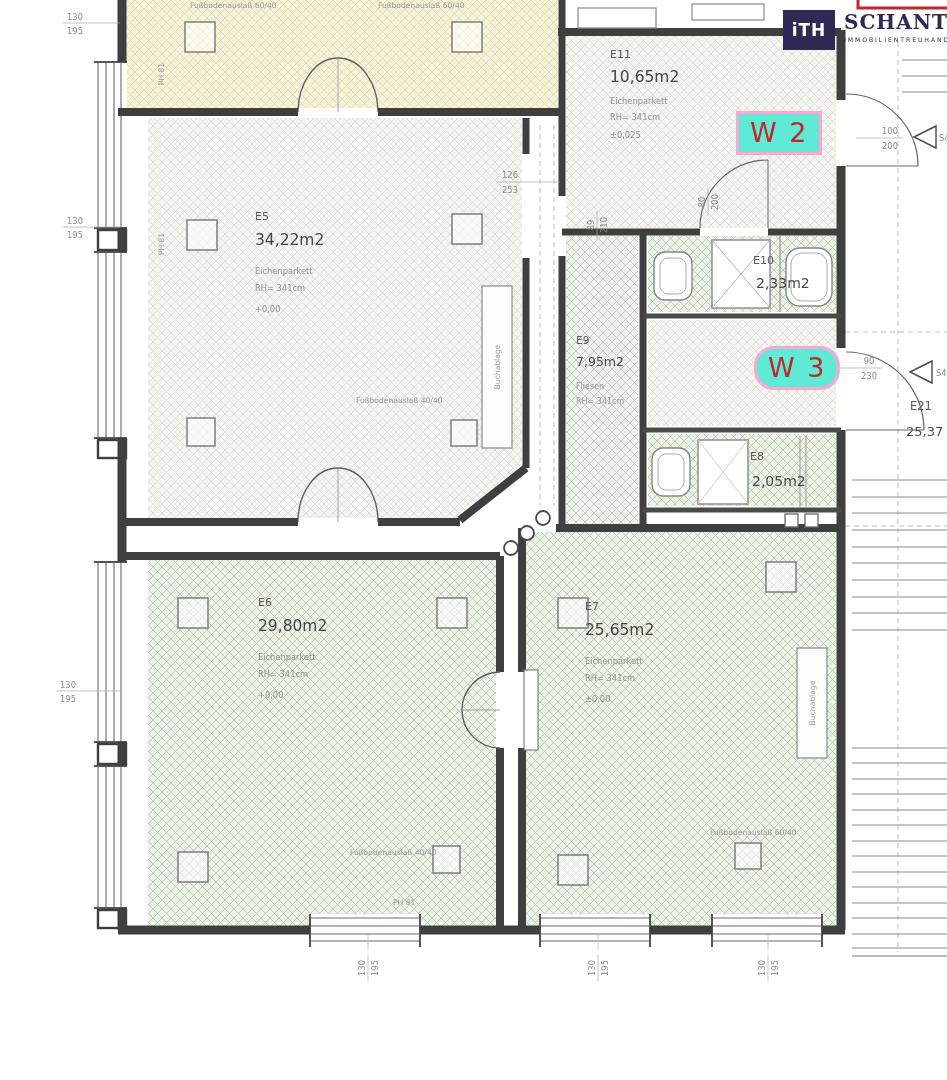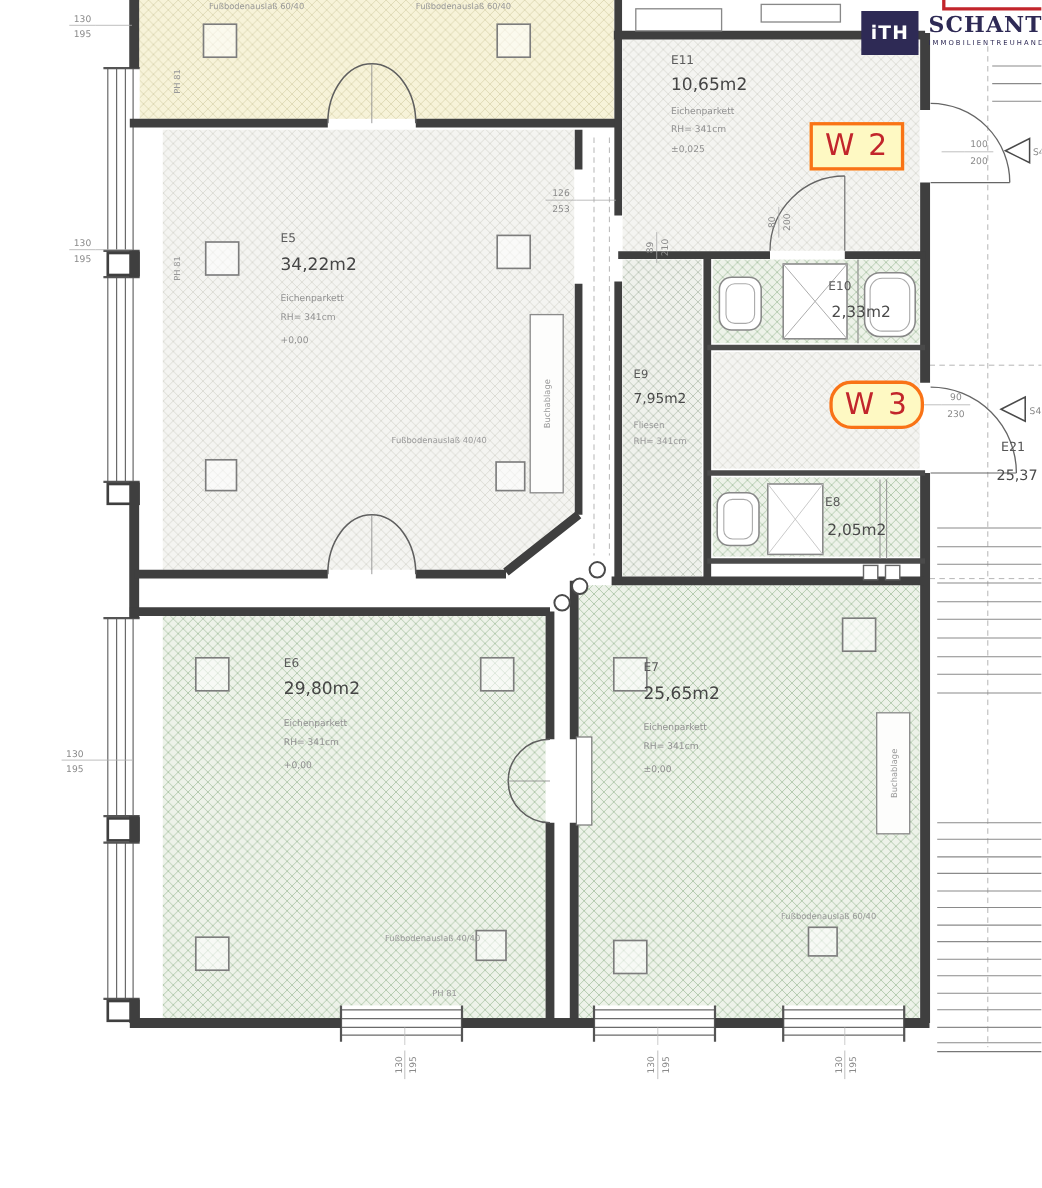--- a/index.html
+++ b/index.html
@@ -5,21 +5,21 @@
   html,body{margin:0;padding:0;background:#fff;}
   .stage{position:relative;width:947px;height:1080px;background:#ffffff;overflow:hidden;
          font-family:"DejaVu Sans",sans-serif;}
   svg text{font-family:"DejaVu Sans",sans-serif;}
   .tid{font-size:11px;fill:#5a5a5a;}
   .tarea{font-size:15.5px;fill:#454545;}
   .tsm{font-size:8.3px;fill:#919191;}
   .tdim{font-size:8.3px;fill:#8a8a8a;}
   .tdim2{font-size:7.6px;fill:#999;}
   .mid{text-anchor:middle;}
-  .badge{position:absolute;border:3px solid #f97316;background:#fef9c3;color:#c2252b;
+  .badge{position:absolute;border:3px solid #f9a8d4;background:#5eead4;color:#c2252b;
          font-size:27px;line-height:1.25;padding:2px 11px;letter-spacing:2px;}
   .badge-w2{left:736px;top:111px;}
   .badge-w3{left:754px;top:346px;border-radius:20px;}
   .logo{position:absolute;left:783px;top:10px;display:flex;gap:9px;align-items:flex-start;}
   .logo-mark{width:52px;height:40px;background:#2e2a55;color:#fff;font-weight:bold;
              font-size:17px;display:flex;align-items:center;justify-content:center;letter-spacing:1px;}
   .logo-name{font-family:"DejaVu Serif",serif;font-weight:bold;font-size:20px;color:#2e2a55;letter-spacing:1px;}
   .logo-sub{font-size:6.2px;letter-spacing:1.9px;color:#2e2a55;margin-top:2px;}
 </style>
 </head>

